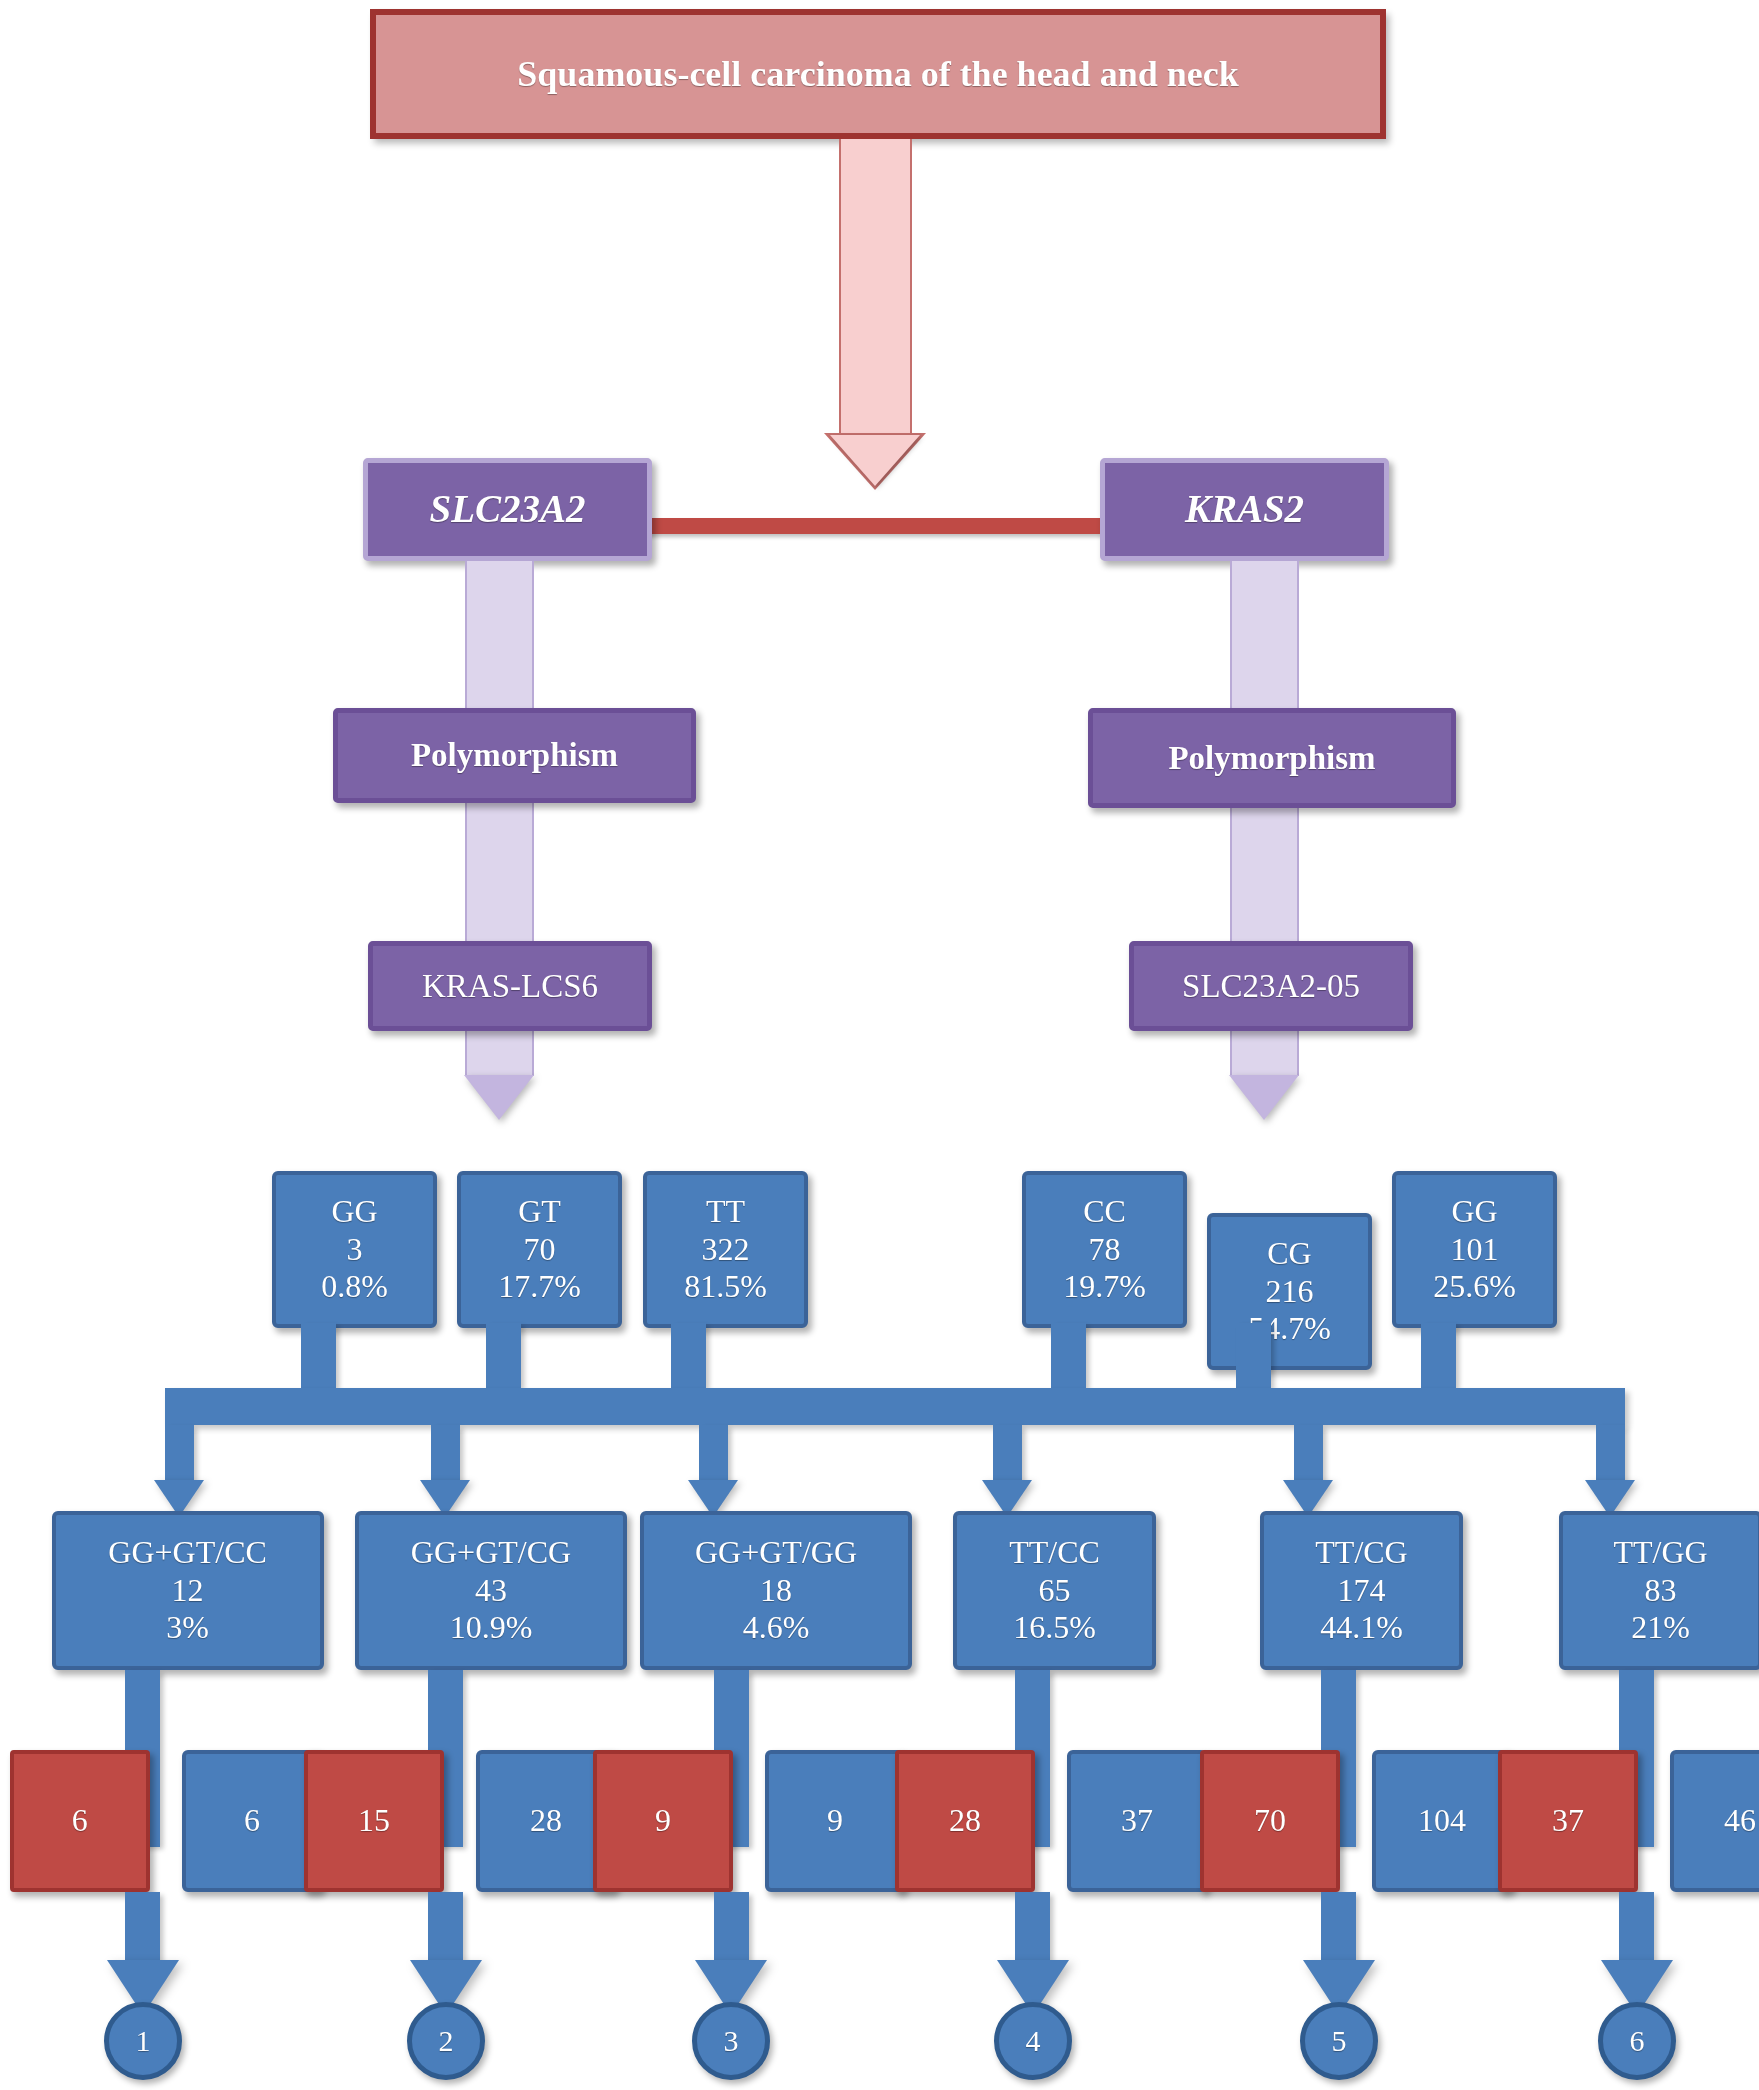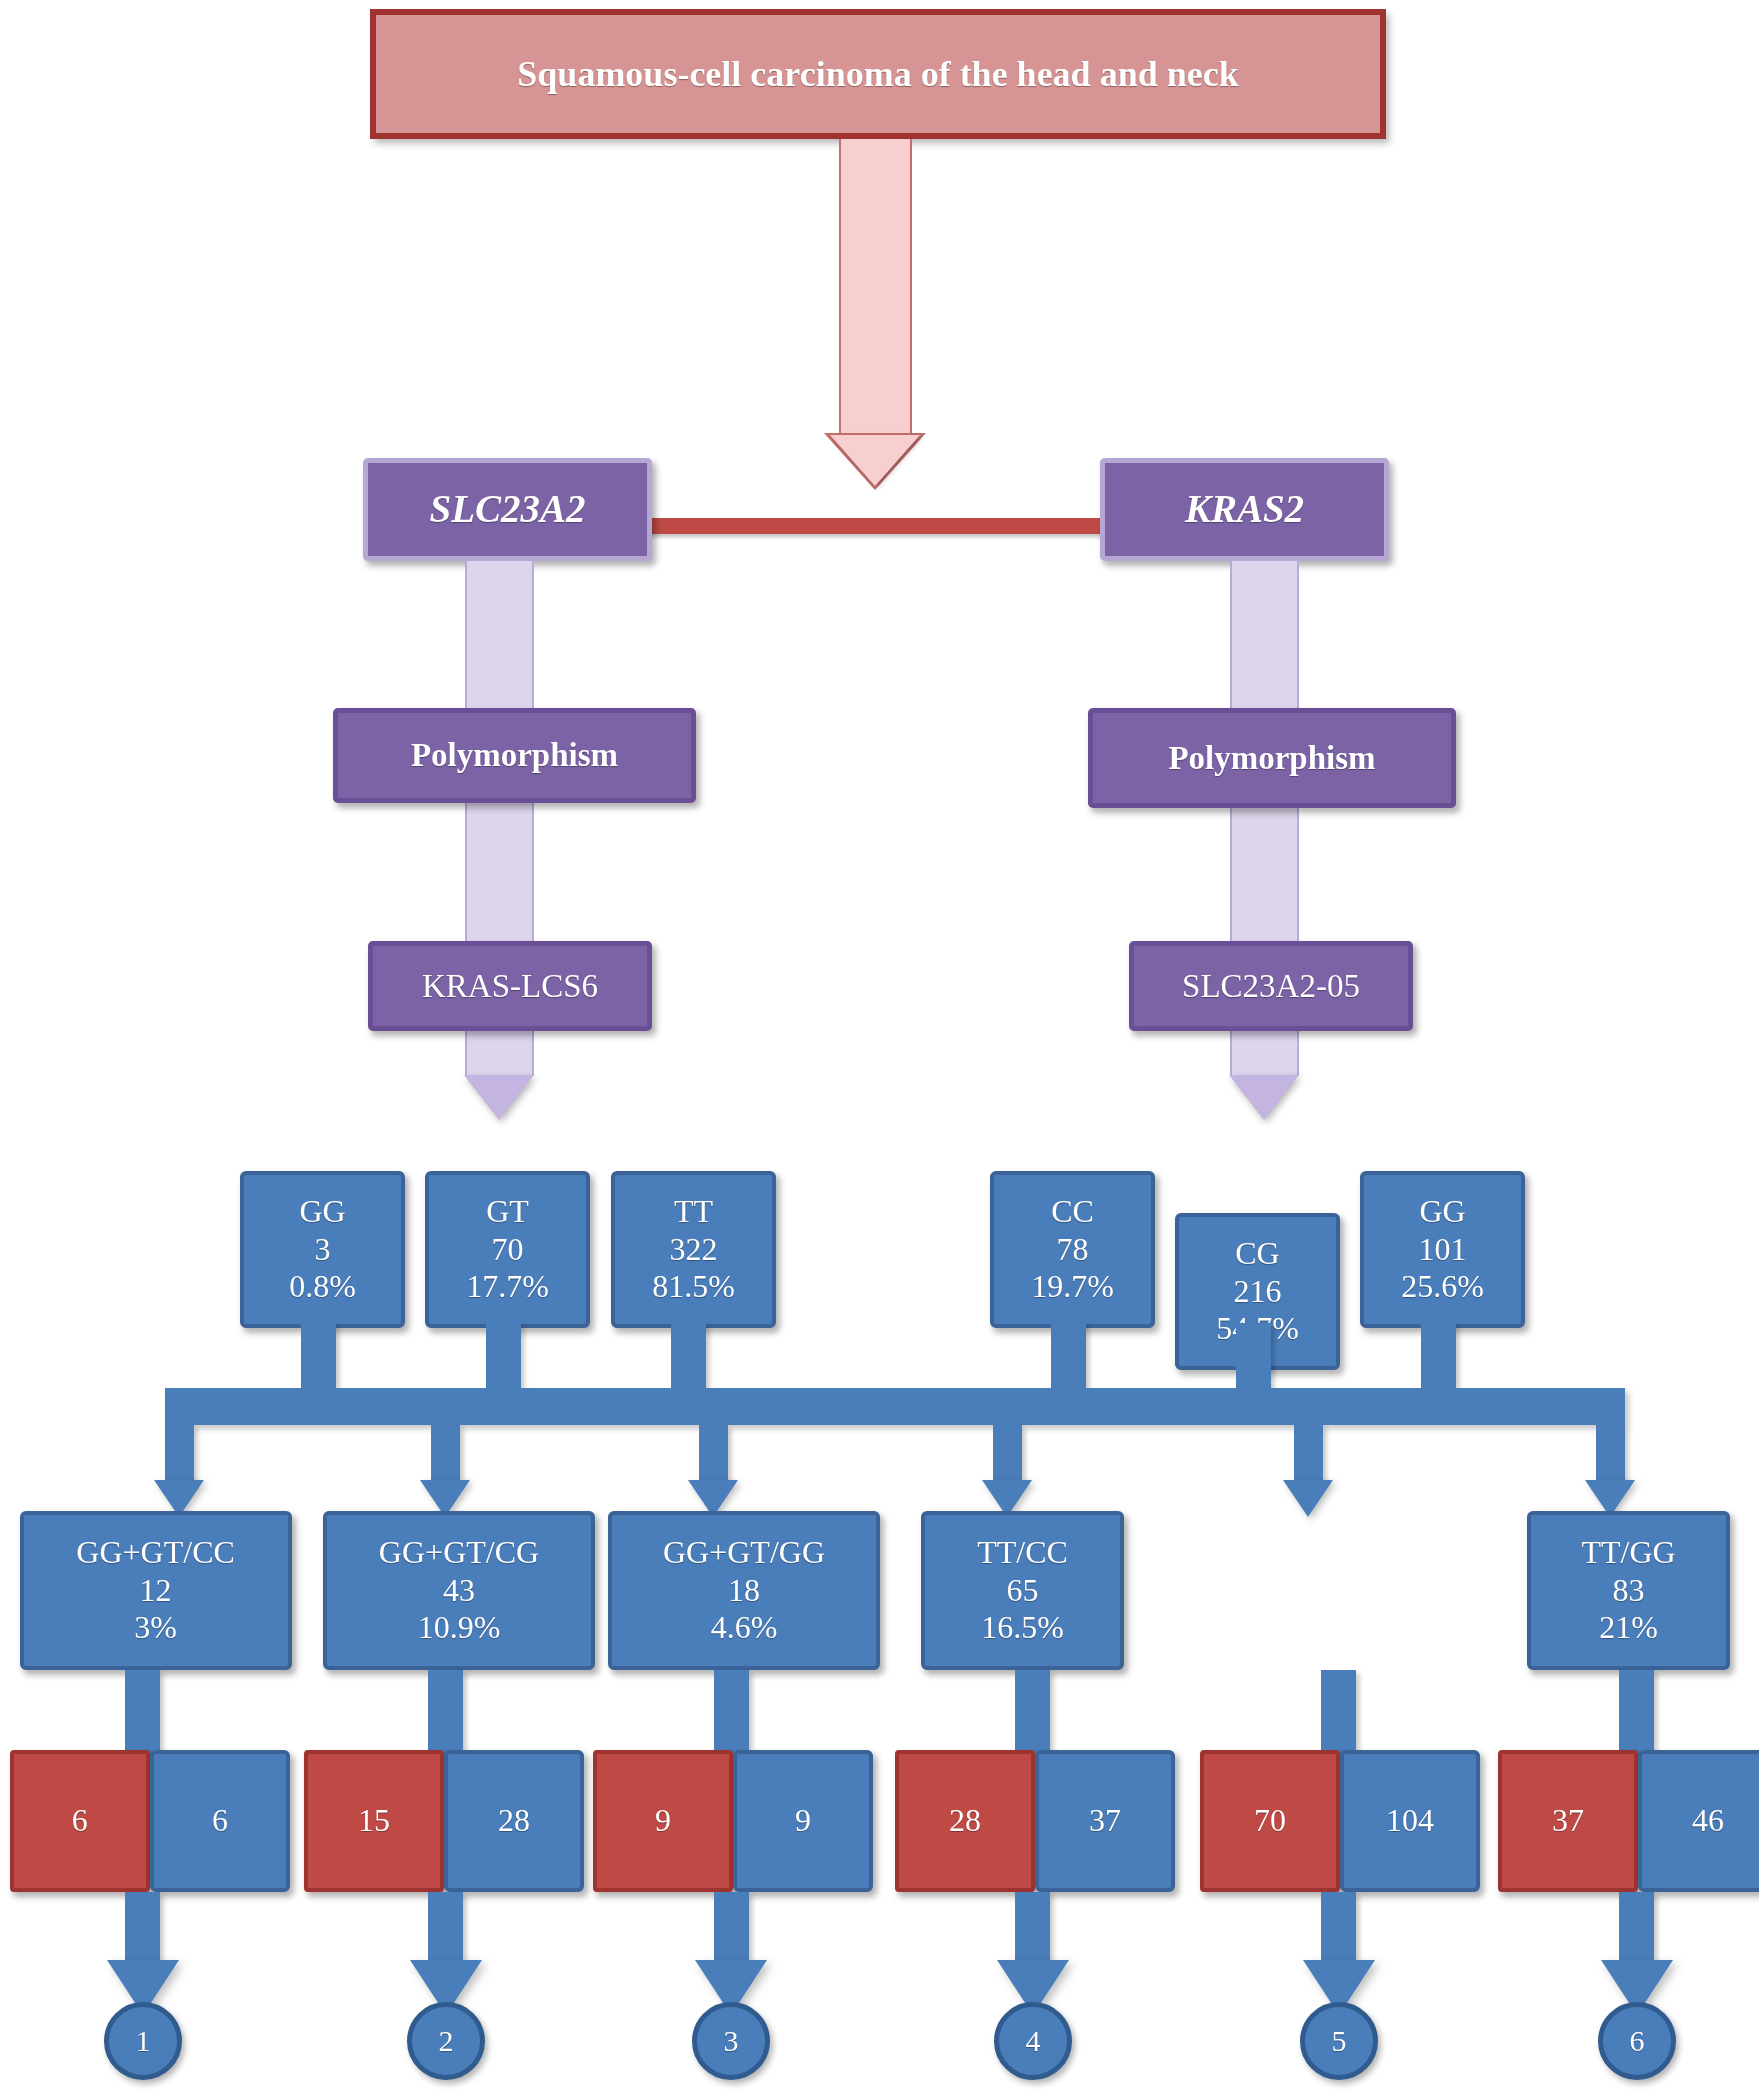--- a/index.html
+++ b/index.html
@@ -66,20 +66,21 @@
   .purple.bold { font-weight: bold; }
   .purple.italic { font-style: italic; font-weight: bold; }
 
   
   .blue {
     background: #4a7ebb;
     border: 4.9px solid #3b6398;
     border-radius: 5.9px;
     box-shadow: 3.9px 4.9px 6.9px rgba(0,0,0,0.3);
     font-size: 32px;
+    margin-left: 32px;
   }
   .blue .ln { display: block; }
 
   
   .red {
     background: #bf4a45;
     border: 4.9px solid #9e3330;
     border-radius: 3.9px;
     box-shadow: 3.9px 4.9px 6.9px rgba(0,0,0,0.3);
     font-size: 32px;
@@ -275,20 +276,25 @@
   </div>
   <div class="node blue" style="left:608px; top:1511px; width:272px; height:159px;">
     <span class="ln">GG+GT/GG</span>
     <span class="ln">18</span>
     <span class="ln">4.6%</span>
   </div>
   <div class="node blue" style="left:921px; top:1511px; width:203px; height:159px;">
     <span class="ln">TT/CC</span>
     <span class="ln">65</span>
     <span class="ln">16.5%</span>
+  </div>
+  <div class="node blue" style="left:1228px; top:1511px; width:203px; height:159px;">
+    <span class="ln">TT/CG</span>
+    <span class="ln">174</span>
+    <span class="ln">44.1%</span>
   </div>
   <div class="node blue" style="left:1527px; top:1511px; width:203px; height:159px;">
     <span class="ln">TT/GG</span>
     <span class="ln">83</span>
     <span class="ln">21%</span>
   </div>
 
   <div class="conn blue-shaft" style="left:125px; top:1670px; width:35px; height:177px;"></div>
   <div class="conn blue-shaft" style="left:428px; top:1670px; width:35px; height:177px;"></div>
   <div class="conn blue-shaft" style="left:714px; top:1670px; width:35px; height:177px;"></div>

